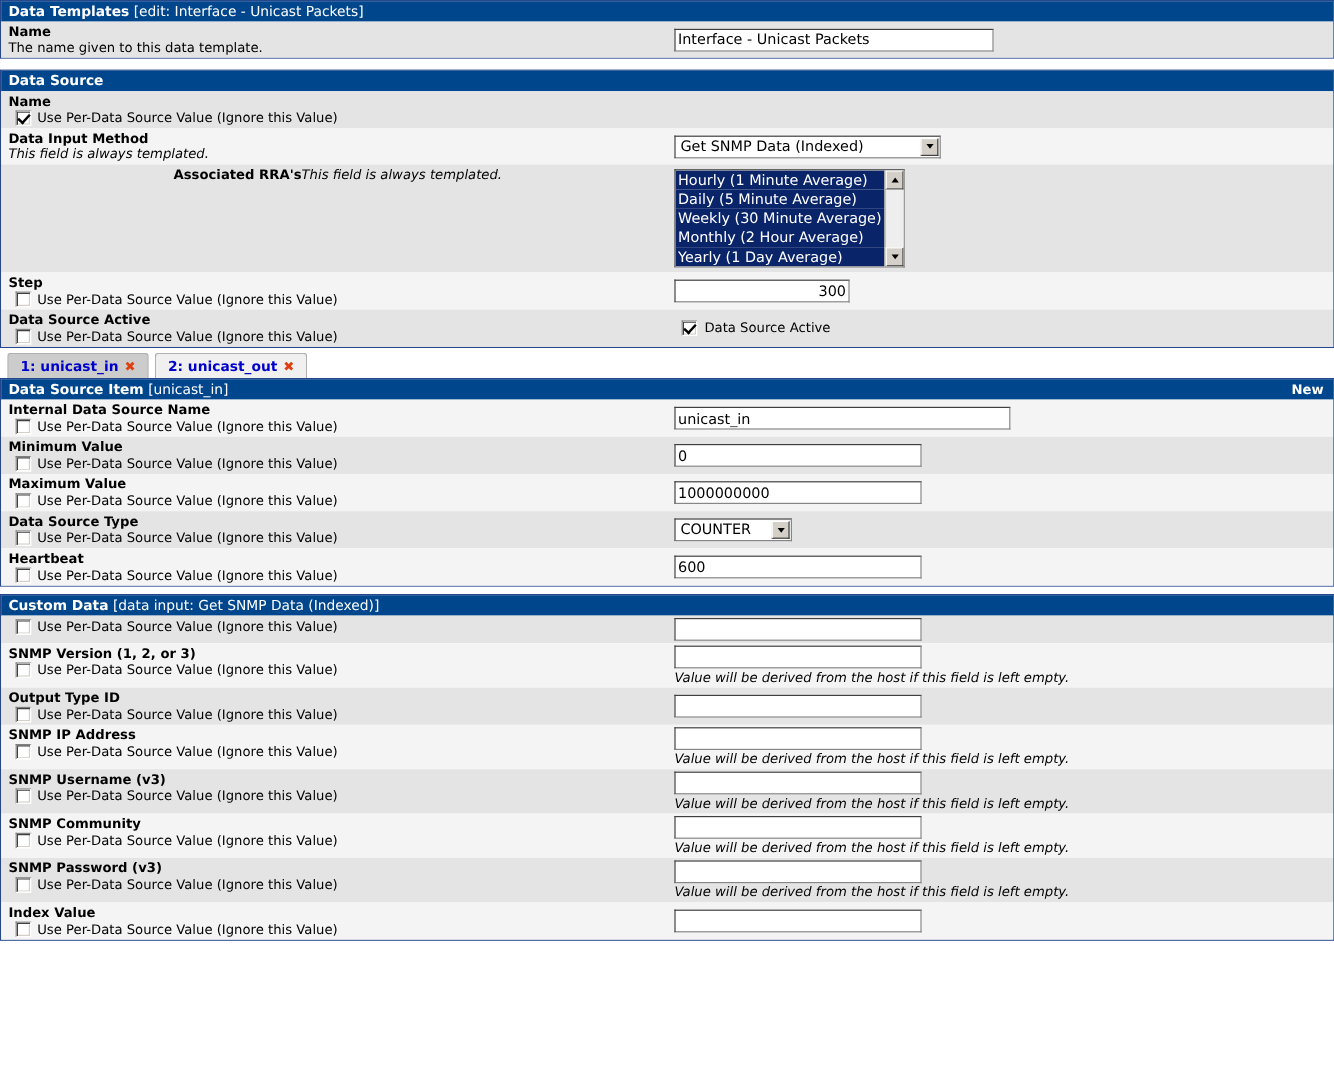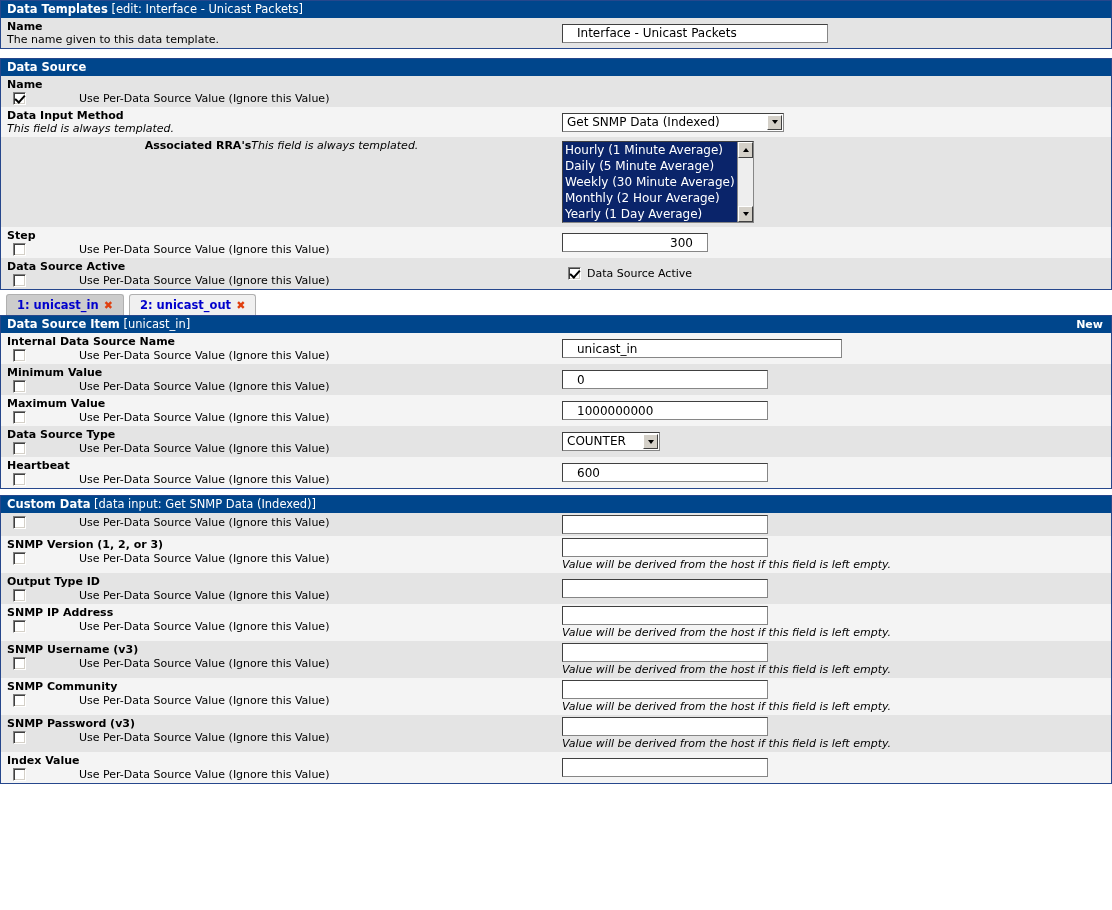--- a/index.html
+++ b/index.html
@@ -40,21 +40,21 @@
   .row { display: flex; align-items: stretch; min-height: 20px; }
   .row.odd  { background: #f4f4f4; }
   .row.even { background: #e4e4e4; }
   .row .left  { width: 555px; padding: 2px 0 2px 6px; }
   .row .right { flex: 1; padding: 2px 0 2px 6px; display: flex; flex-direction: column; justify-content: center; }
 
   .flabel { font-weight: bold; font-size: 11px; line-height: 13px; color: #000; white-space: nowrap; }
   .fdesc  { font-style: italic; font-size: 11px; line-height: 13px; color: #000; white-space: nowrap; }
 
   .chkline { display: flex; align-items: center; gap: 5px; padding-left: 6px; margin-top: 1px; }
-  .chkline .ctext { font-size: 11px; color: #000; line-height: 13px; white-space: nowrap; margin-left: 48px; }
+  .chkline .ctext { font-size: 11px; color: #000; line-height: 13px; white-space: nowrap; }
 
   
   .cb {
     width: 13px; height: 13px; flex: 0 0 13px;
     background: #ffffff;
     border: 1px solid #808080;
     border-right-color: #ffffff; border-bottom-color: #ffffff;
     box-shadow: inset 1px 1px 0 #404040, inset -1px -1px 0 #d4d0c8;
     position: relative;
   }
@@ -69,21 +69,21 @@
 
   
   .tin {
     height: 19px;
     background: #ffffff;
     border: 1px solid #868686;
     border-top-color: #404040; border-left-color: #404040;
     font-family: "DejaVu Sans", "Liberation Sans", sans-serif;
     font-size: 12px;
     line-height: 17px;
-    padding: 0 14px;
+    padding: 0 2px;
     color: #000;
     outline: none;
   }
 
   
   .sel {
     display: inline-flex; align-items: stretch;
     height: 19px;
     background: #ffffff;
     border: 1px solid #868686;

